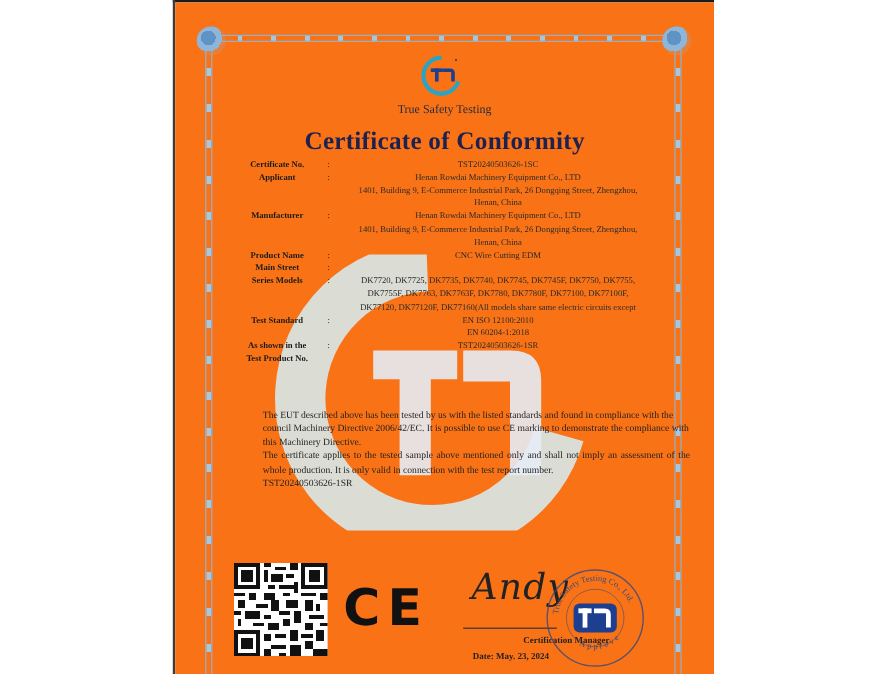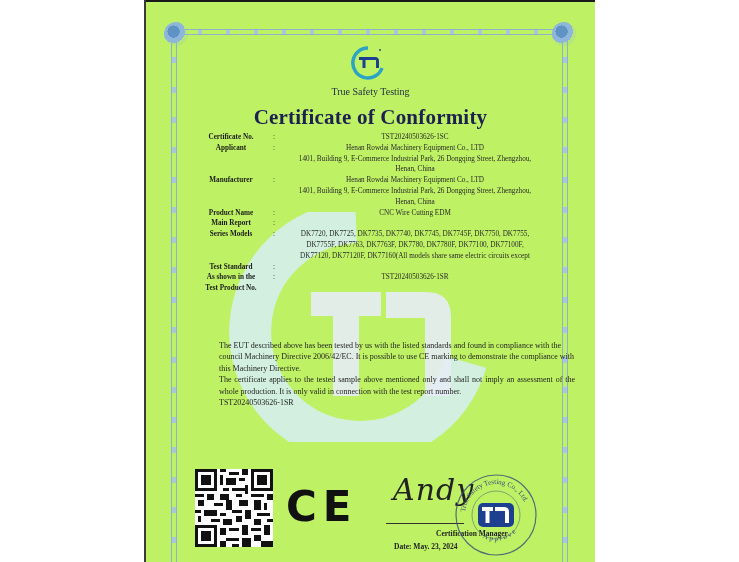--- a/index.html
+++ b/index.html
@@ -3,21 +3,21 @@
   <meta charset="utf-8">
   <style>
     * { box-sizing: border-box; margin: 0; padding: 0; }
     html, body { width: 739px; height: 562px; background: #ffffff; overflow: hidden; }
     body { position: relative; font-family: "Liberation Serif", "DejaVu Serif", serif; color: #1b1b1b; }
 
     .scan-edge-top { position: absolute; left: 144px; top: 0; width: 451px; height: 2px; background: #1a1a1a; }
     .scan-edge-left { position: absolute; left: 144px; top: 0; width: 2px; height: 562px; background: #3a3a3a; }
 
     .cert {
-      position: absolute; left: 146px; top: 2px; width: 449px; height: 560px; background: #bef264; text-decoration: underline;
+      position: absolute; left: 146px; top: 2px; width: 449px; height: 560px; background: #f97316; text-decoration: underline;
     }
 
     
     .border-top, .border-left, .border-right {
       position: absolute;
     }
     .border-top {
       left: 30px; top: 27px; width: 390px; height: 6px;
       border-top: 1px solid #8fb2cc; border-bottom: 1px solid #8fb2cc;
       background: repeating-linear-gradient(90deg, transparent 0 22px, #a8c6dc 22px 26px, transparent 26px 28px);
@@ -129,35 +129,39 @@
       </div>
     </div>
     <div class="field">
       <div class="field-label">Product Name</div>
       <div class="field-colon">:</div>
       <div class="field-value">
         <div>CNC Wire Cutting EDM</div>
       </div>
     </div>
     <div class="field">
-      <div class="field-label">Main Report</div>
+      <div class="field-label">Main Street</div>
       <div class="field-colon">:</div>
     </div>
     <div class="field">
       <div class="field-label">Series Models</div>
       <div class="field-colon">:</div>
       <div class="field-value">
         <div>DK7720, DK7725, DK7735, DK7740, DK7745, DK7745F, DK7750, DK7755,</div>
         <div>DK7755F, DK7763, DK7763F, DK7780, DK7780F, DK77100, DK77100F,</div>
         <div>DK77120, DK77120F, DK77160(All models share same electric circuits except</div>
       </div>
     </div>
     <div class="field">
       <div class="field-label">Test Standard</div>
       <div class="field-colon">:</div>
+      <div class="field-value">
+        <div>EN ISO 12100:2010</div>
+        <div>EN 60204-1:2018</div>
+      </div>
     </div>
     <div class="field">
       <div class="field-label">
         <div>As shown in the</div>
         <div>Test Product No.</div>
       </div>
       <div class="field-colon">:</div>
       <div class="field-value">
         <div>TST20240503626-1SR</div>
       </div>

